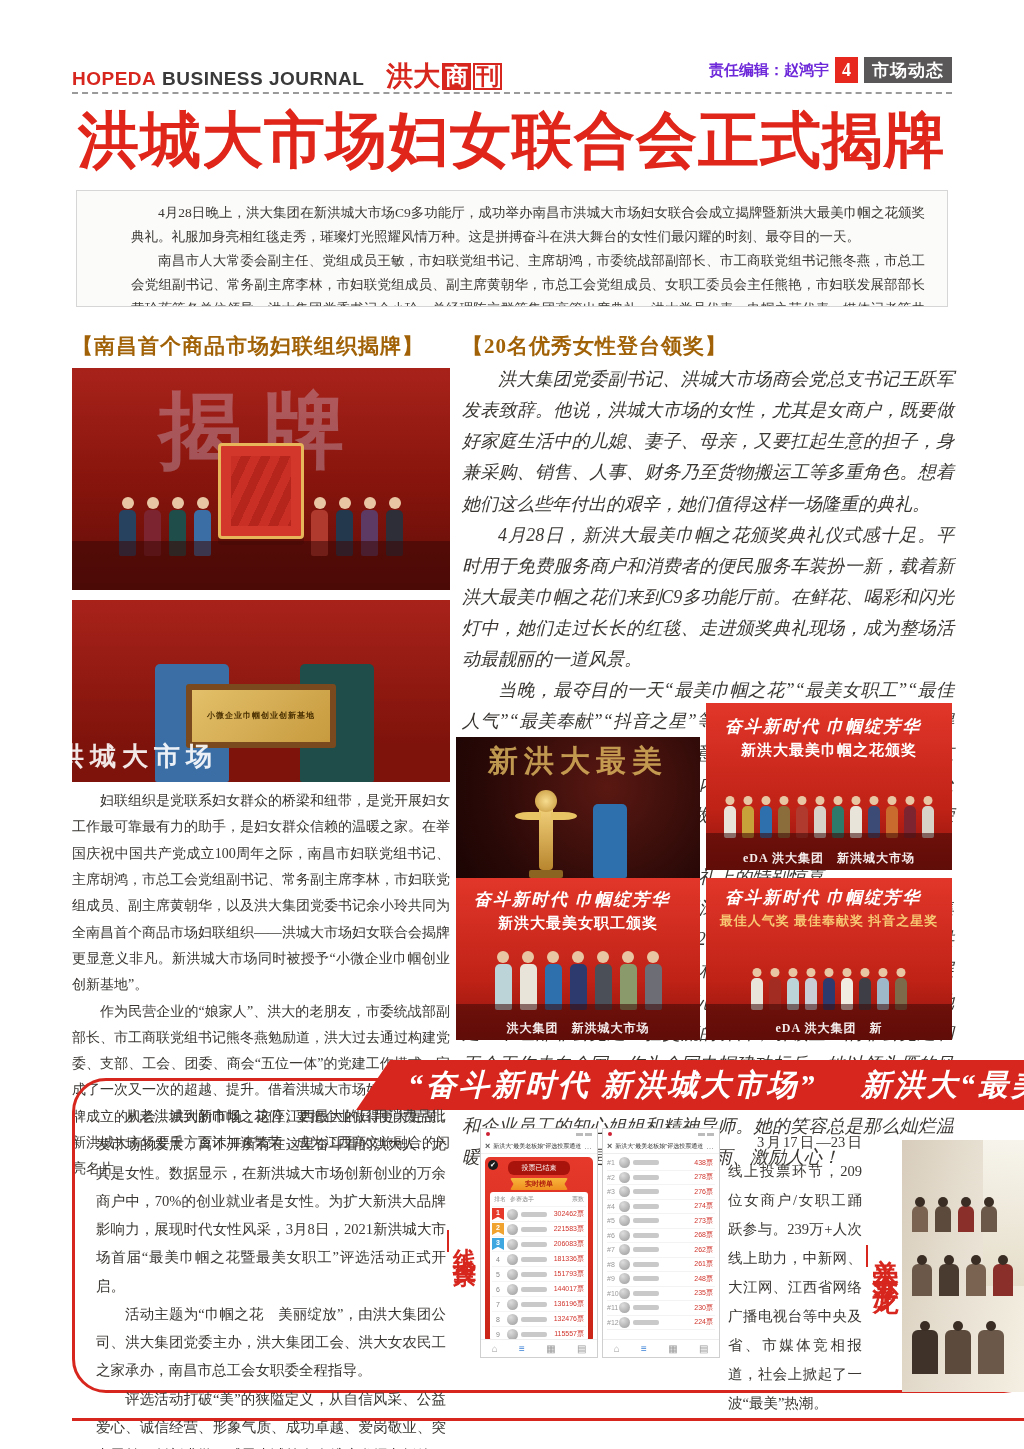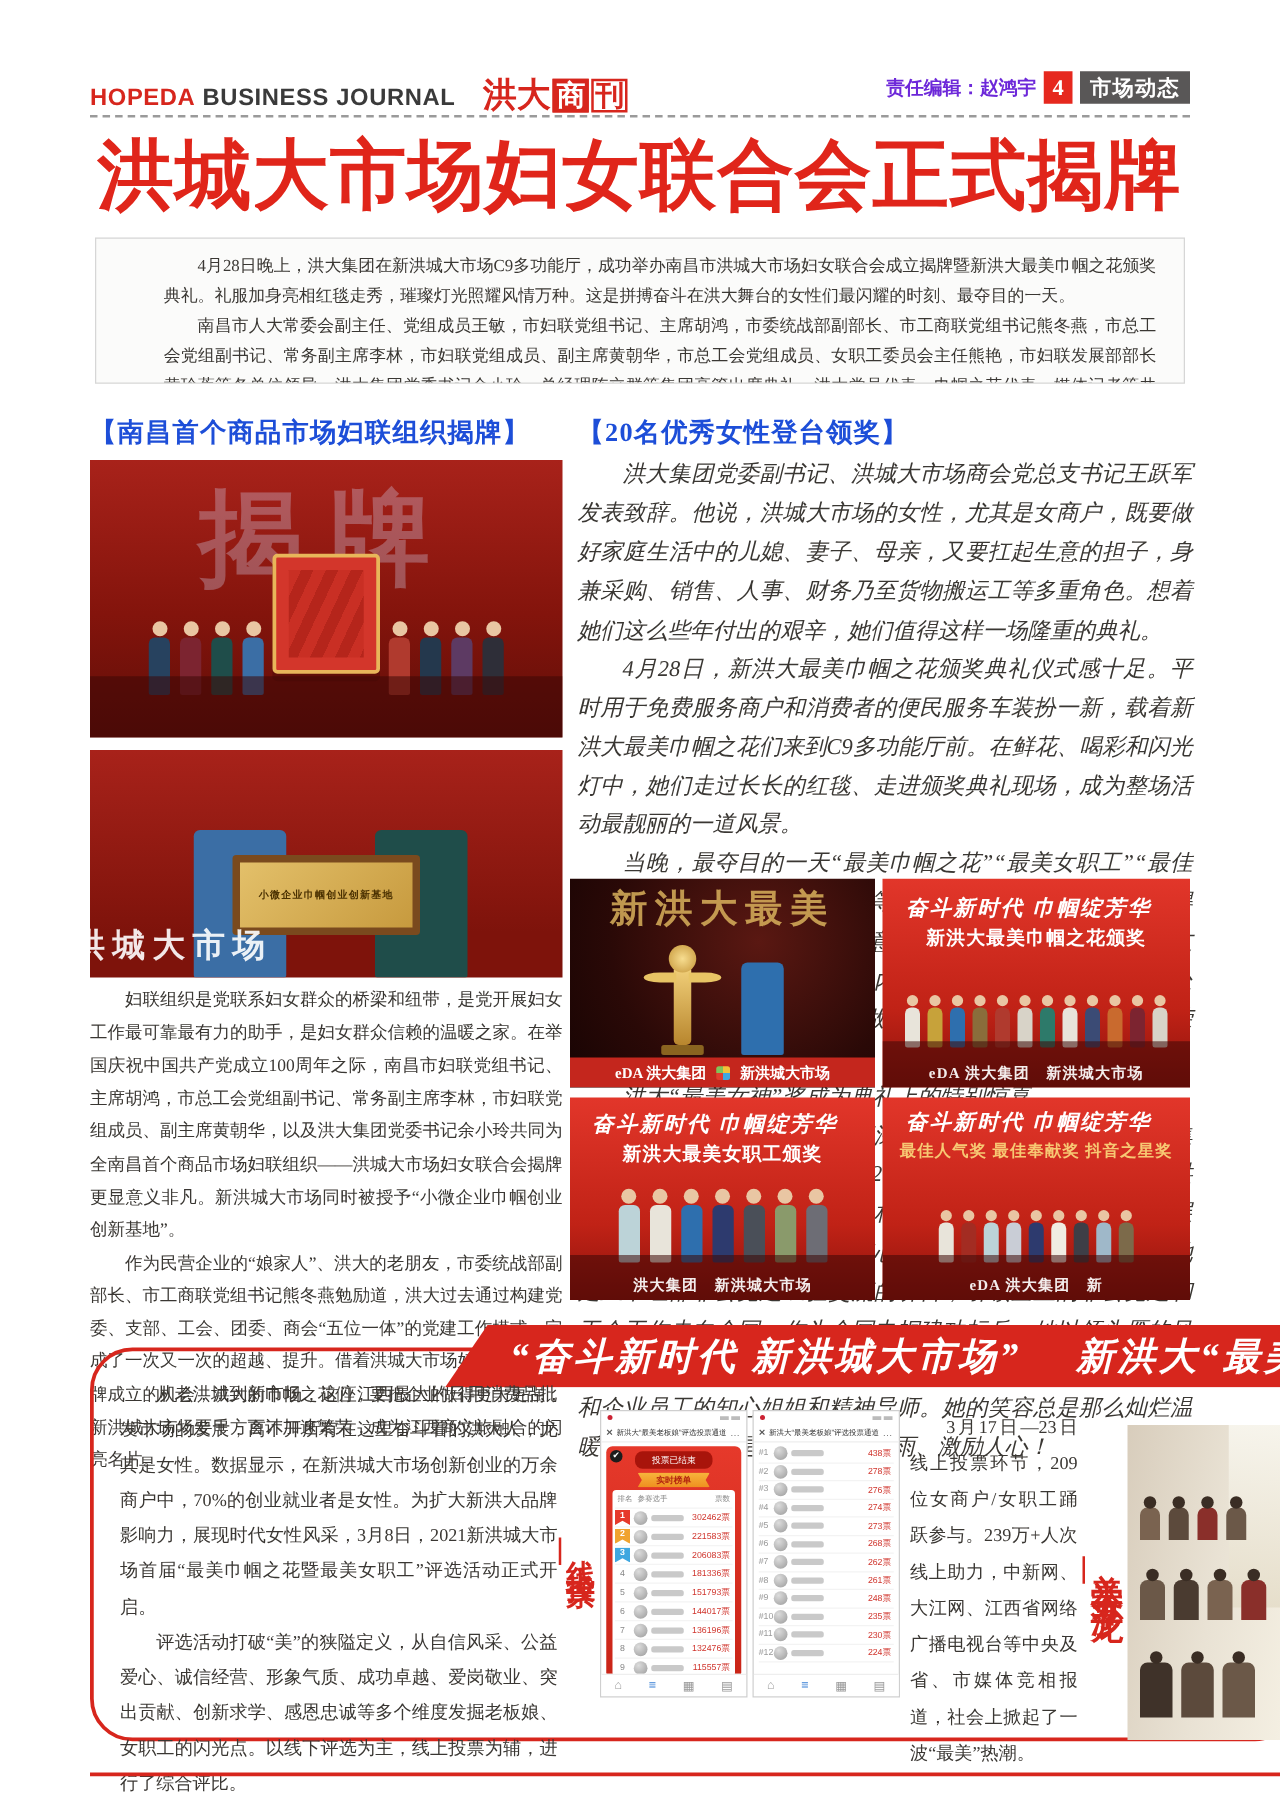--- a/index.html
+++ b/index.html
@@ -29,21 +29,21 @@
   
   .headline { left:72px; top:100px; width:880px; text-align:center; font-size:61px; font-weight:900;
               color:#e0251a; letter-spacing:1px; white-space:nowrap; }
 
   
   .leadbox { left:76px; top:190px; width:872px; height:117px; background:#fbfbfa; border:1px solid #d6d6d6;
              padding:10px 22px 0 22px; overflow:hidden; }
   .leadbox p { font-size:13.5px; line-height:1.78; text-align:justify; text-indent:2em; color:#3a3733;margin-left:32px; }
 
   
-  .sect-head { font-size:21px; font-weight:bold; color:#1d4ed8; letter-spacing:1px; white-space:nowrap; }
+  .sect-head { font-size:21px; font-weight:bold; color:#a16207; letter-spacing:1px; white-space:nowrap; }
 
   
   .bodytext p { text-align:justify; text-indent:2em; color:#3a3733; }
   .leftcol-text { left:72px; top:788px; width:378px; }
   .leftcol-text p { font-size:14px; line-height:1.88; }
   .rightcol-text { left:462px; top:364px; width:492px; }
   .rightcol-text p { font-size:18px; line-height:1.73;font-style:italic; }
 
   
   .photo { position:absolute; overflow:hidden; background:#8c1f17; }
@@ -226,21 +226,21 @@
 
   <div class="abs rightcol-text bodytext">
 
   <p>洪大集团党委副书记、洪城大市场商会党总支书记王跃军发表致辞。他说，洪城大市场的女性，尤其是女商户，既要做好家庭生活中的儿媳、妻子、母亲，又要扛起生意的担子，身兼采购、销售、人事、财务乃至货物搬运工等多重角色。想着她们这么些年付出的艰辛，她们值得这样一场隆重的典礼。</p>
       <p>4月28日，新洪大最美巾帼之花颁奖典礼仪式感十足。平时用于免费服务商户和消费者的便民服务车装扮一新，载着新洪大最美巾帼之花们来到C9多功能厅前。在鲜花、喝彩和闪光灯中，她们走过长长的红毯、走进颁奖典礼现场，成为整场活动最靓丽的一道风景。</p>
       <p>当晚，最夺目的一天“最美巾帼之花”“最美女职工”“最佳人气”“最美奉献”“抖音之星”等奖项。19个女商户、员工获得殊荣。“拿到这个奖我也有些意外，感谢洪大领导和亲朋好友的认可、支持。我觉得美是由内到外的一种气质，也是为人处世的一种准则。今后我一定做好示范，不辜负这份信任和荣誉。”熊琴说。</p>
       <p>洪大“最美女神”奖成为典礼上的特别惊喜。</p>
       <p>凝聚着广大商户和员工深深的爱戴，该奖项颁给了洪大集团党委书记余小玲——在洪大27年的发展过程中，作为缔造洪城大市场的功勋元老，她始终相伴着这座江西商贸标杆的发展繁荣，倾注了她全部的青春和心血；作为全省唯一的代表，她走上中组部非公党建经验交流的讲台，引领企业的非公党建和工会工作走向全国；作为全国巾帼建功标兵，她以领头雁的风采、实干者的果敢与担当、创业者的激情，成为广大市场商户和企业员工的知心姐姐和精神导师。她的笑容总是那么灿烂温暖，她的言行总是那么的春风化雨、激励人心！</p>
     </div>
 
-  <div class="photo darkstage" style="left:456px; top:703px; width:244px; height:167px;">
+  <div class="photo darkstage" style="left:456px; top:737px; width:244px; height:167px;">
     <div class="bigtitle">新洪大最美</div>
     <div class="trophy">
       <span class="wing" style="left:-24px; top:6px;"></span>
       <span class="wing" style="right:-24px; top:6px; transform:scaleX(-1);"></span>
     </div>
     <span class="pp" style="position:absolute; left:56%; bottom:26px; width:34px; height:74px; background:#2e6fae;"></span>
     <div class="logo-strip">
       <span>eDA 洪大集团</span>
       <span class="pinwheel"></span>
       <span>新洪城大市场</span>
@@ -303,20 +303,21 @@
   </div>
 
   <div class="abs feature-box"></div>
   <div class="abs banner">
     <span>“奋斗新时代 新洪城大市场”　 新洪大“最美</span>
   </div>
 
   <div class="abs feat-text bodytext">
 
   <p>从老洪城到新市场，这座江西最大的日用消费品批发市场的发展，离不开所有在这里奋斗着的洪大人，尤其是女性。数据显示，在新洪城大市场创新创业的万余商户中，70%的创业就业者是女性。为扩大新洪大品牌影响力，展现时代女性风采，3月8日，2021新洪城大市场首届“最美巾帼之花暨最美女职工”评选活动正式开启。</p>
+      <p>活动主题为“巾帼之花　美丽绽放”，由洪大集团公司、洪大集团党委主办，洪大集团工会、洪大女农民工之家承办，南昌市总工会女职委全程指导。</p>
       <p>评选活动打破“美”的狭隘定义，从自信风采、公益爱心、诚信经营、形象气质、成功卓越、爱岗敬业、突出贡献、创新求学、感恩忠诚等多个维度发掘老板娘、女职工的闪光点。以线下评选为主，线上投票为辅，进行了综合评比。</p>
     </div>
 
   <div class="abs vtext v-left">线上投票</div>
 
   <div class="phone" style="left:480px; top:1128px;">
     <div class="statusbar">
       <span class="sdot"></span>
       <span class="sbars">
           <i></i>

